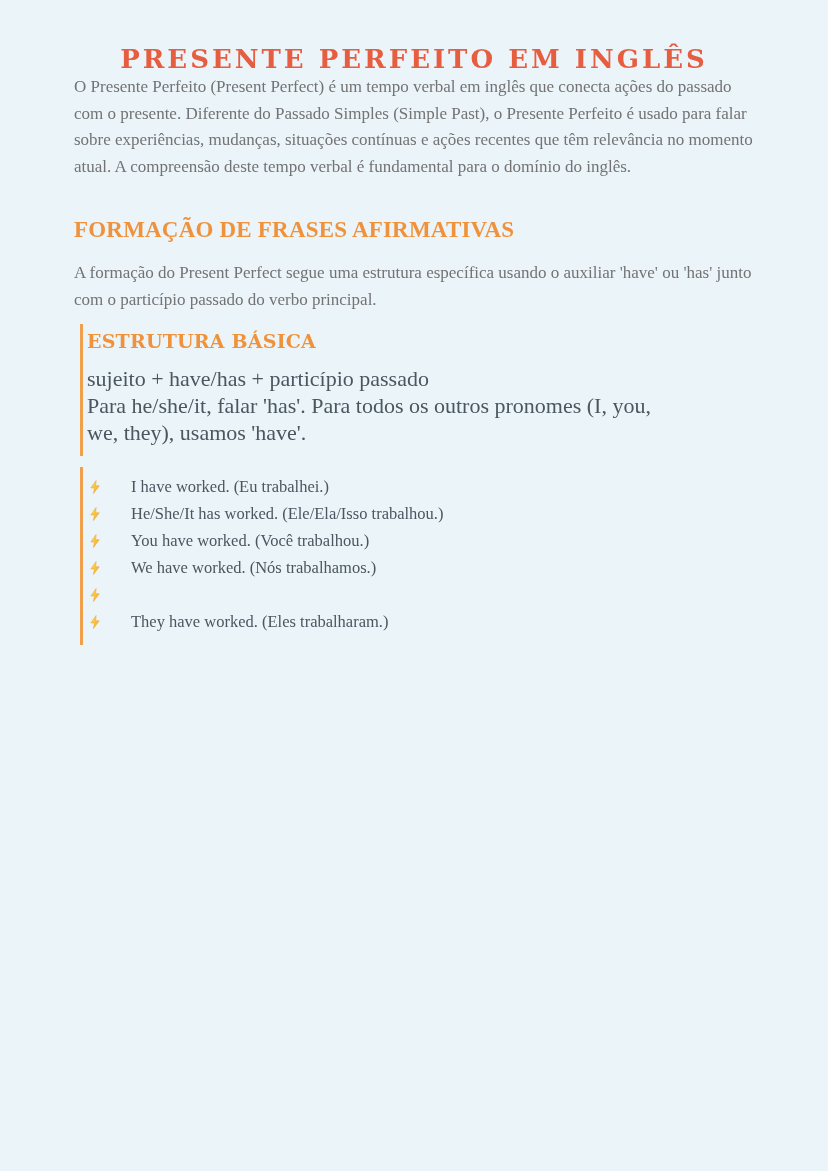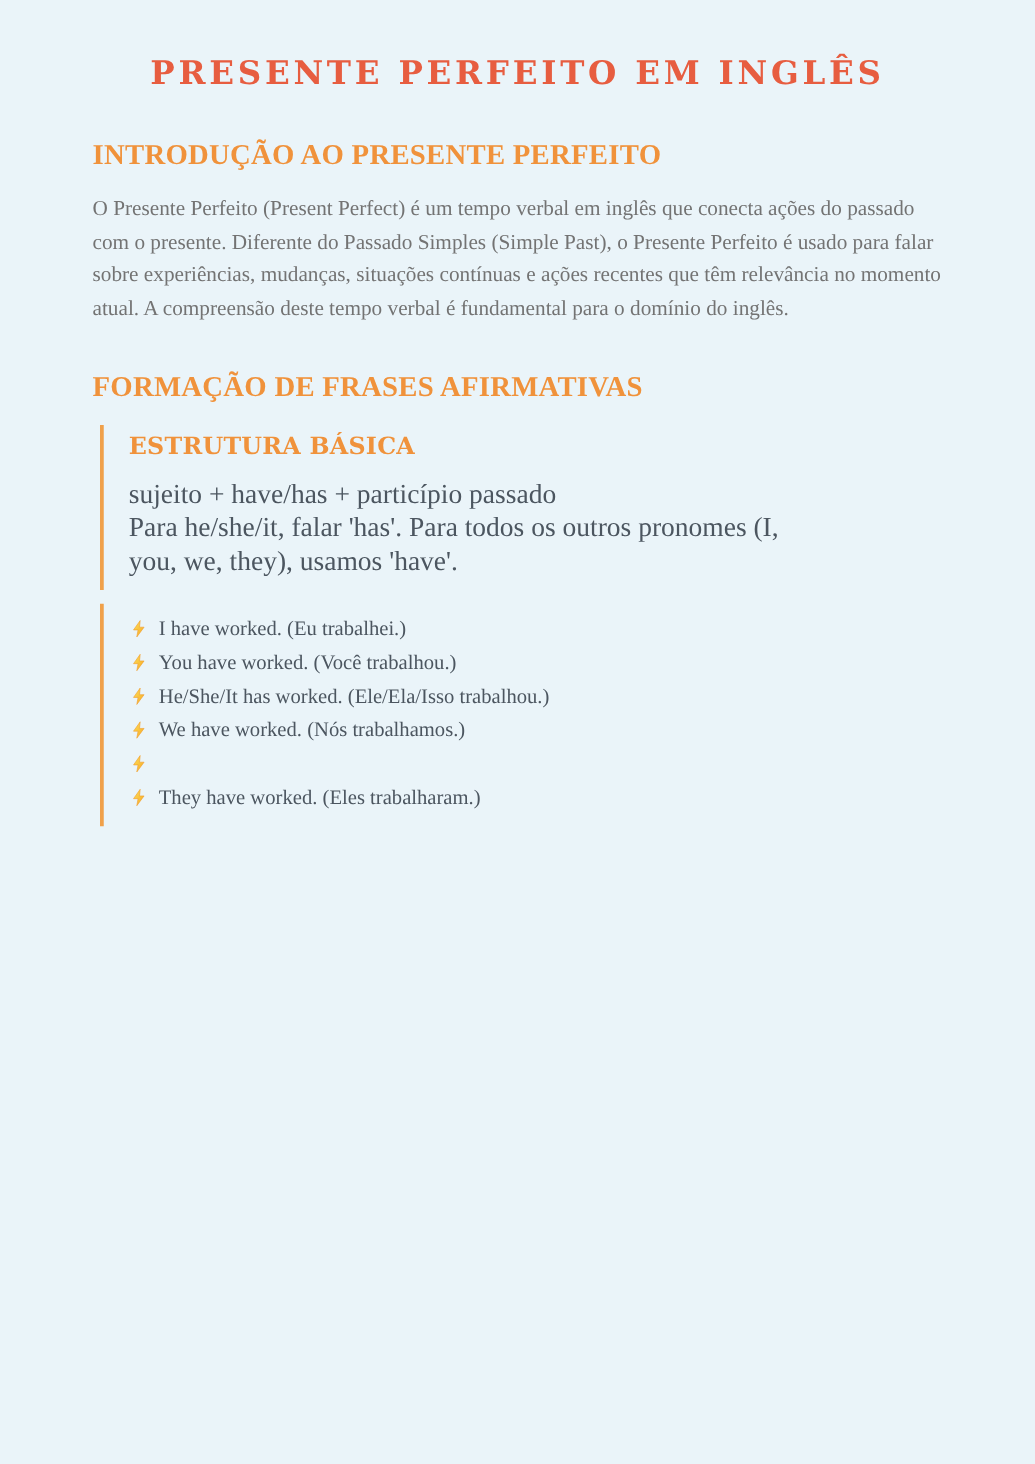--- a/index.html
+++ b/index.html
@@ -36,21 +36,21 @@
   }
   p.body-paragraph {
     font-size: 17px;
     line-height: 26.5px;
     color: #737373;
   }
   .callout {
     margin-left: 6px;
     margin-top: 11px;
     border-left: 3px solid #f0a04a;
-    padding: 6px 88px 10px 20px;
+    padding: 6px 88px 10px 4px;
   }
   .callout h3.callout-heading {
     color: #f0923b;
     font-size: 19px;
     font-weight: bold;
     font-family: "DejaVu Serif", serif;
     margin-bottom: 13px;
     letter-spacing: 0.2px;
   }
   .callout .callout-line {
@@ -58,21 +58,21 @@
     line-height: 27px;
     color: #4c5660;
   }
   ul.example-list {
     list-style: none;
     margin-top: 0;
   }
   ul.example-list li {
     display: flex;
     align-items: flex-end;
-    gap: 7px;
+    gap: 27px;
     font-size: 16.5px;
     line-height: 27px;
     color: #4c5660;
   }
   .bolt {
     flex: 0 0 auto;
     width: 17px;
     height: 27px;
     display: flex;
     align-items: center;
@@ -82,24 +82,24 @@
 </style>
 </head>
 <body>
 
 <div class="page">
 
   <h1 class="doc-title">PRESENTE PERFEITO EM INGLÊS</h1>
 
   <div class="content">
 
-    <h2 class="section-heading">INTRODUÇÃO AO PRESENTE PERFEITO</h2>
     <p class="body-paragraph">O Presente Perfeito (Present Perfect) é um tempo verbal em inglês que conecta ações do passado com o presente. Diferente do Passado Simples (Simple Past), o Presente Perfeito é usado para falar sobre experiências, mudanças, situações contínuas e ações recentes que têm relevância no momento atual. A compreensão deste tempo verbal é fundamental para o domínio do inglês.</p>
 
     <h2 class="section-heading">FORMAÇÃO DE FRASES AFIRMATIVAS</h2>
+    <p class="body-paragraph">A formação do Present Perfect segue uma estrutura específica usando o auxiliar 'have' ou 'has' junto com o particípio passado do verbo principal.</p>
 
     <div class="callout">
       <h3 class="callout-heading">ESTRUTURA BÁSICA</h3>
       <div class="callout-line">sujeito + have/has + particípio passado</div>
       <div class="callout-line">Para he/she/it, falar 'has'. Para todos os outros pronomes (I, you, we, they), usamos 'have'.</div>
     </div>
 
     <div class="callout">
       <ul class="example-list">
         <li>
@@ -115,29 +115,29 @@
               </svg>
           </span>
           <span>I have worked. (Eu trabalhei.)</span>
         </li>
         <li>
           <span class="bolt">
             <svg viewBox="0 0 24 24">
                 <polygon points="13,1.5 4.5,13.5 10.3,13.5 8.7,22.5 18,10 12.2,10" fill="url(#bg1)" stroke="#f09d2e" stroke-width="0.8"></polygon>
               </svg>
           </span>
-          <span>You have worked. (Você trabalhou.)</span>
+          <span>He/She/It has worked. (Ele/Ela/Isso trabalhou.)</span>
         </li>
         <li>
           <span class="bolt">
             <svg viewBox="0 0 24 24">
                 <polygon points="13,1.5 4.5,13.5 10.3,13.5 8.7,22.5 18,10 12.2,10" fill="url(#bg1)" stroke="#f09d2e" stroke-width="0.8"></polygon>
               </svg>
           </span>
-          <span>He/She/It has worked. (Ele/Ela/Isso trabalhou.)</span>
+          <span>You have worked. (Você trabalhou.)</span>
         </li>
         <li>
           <span class="bolt">
             <svg viewBox="0 0 24 24">
                 <polygon points="13,1.5 4.5,13.5 10.3,13.5 8.7,22.5 18,10 12.2,10" fill="url(#bg1)" stroke="#f09d2e" stroke-width="0.8"></polygon>
               </svg>
           </span>
           <span>We have worked. (Nós trabalhamos.)</span>
         </li>
         <li>

